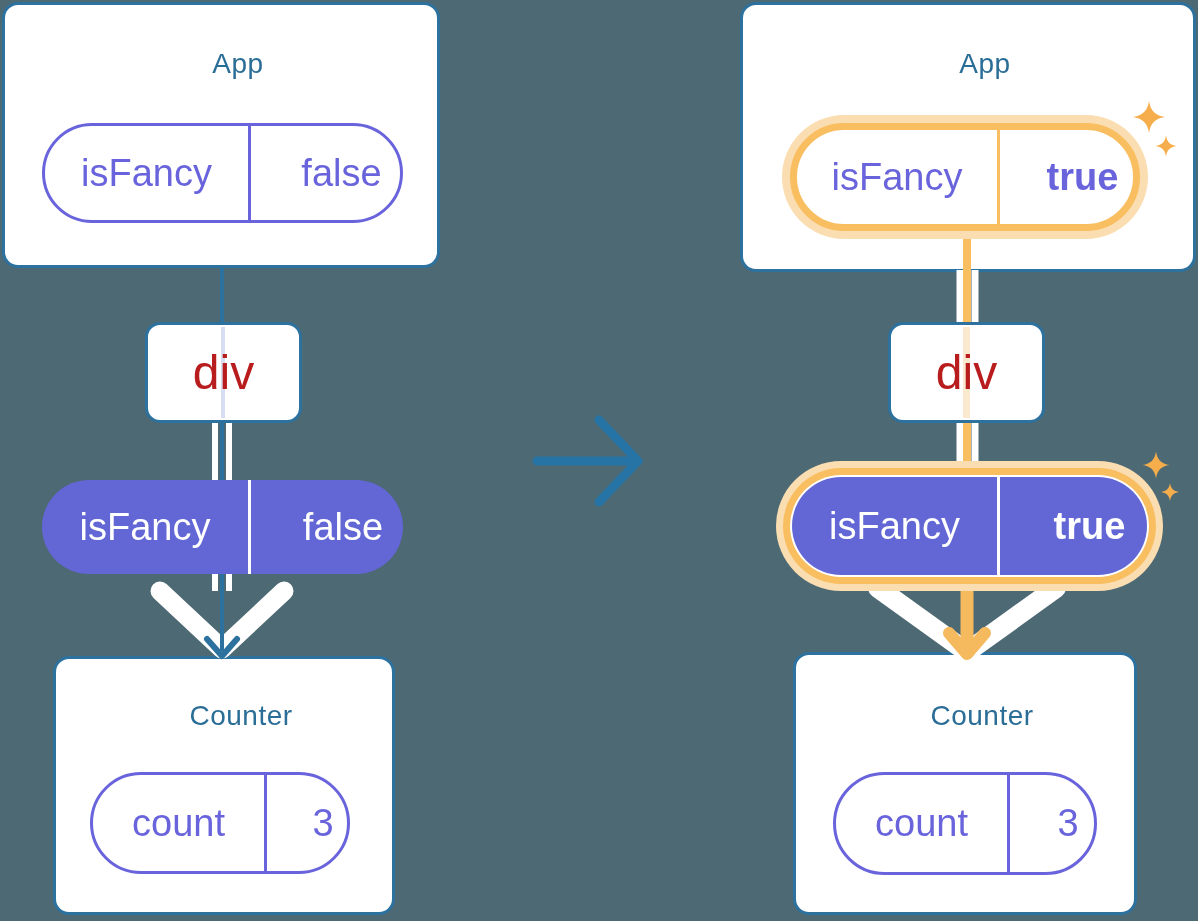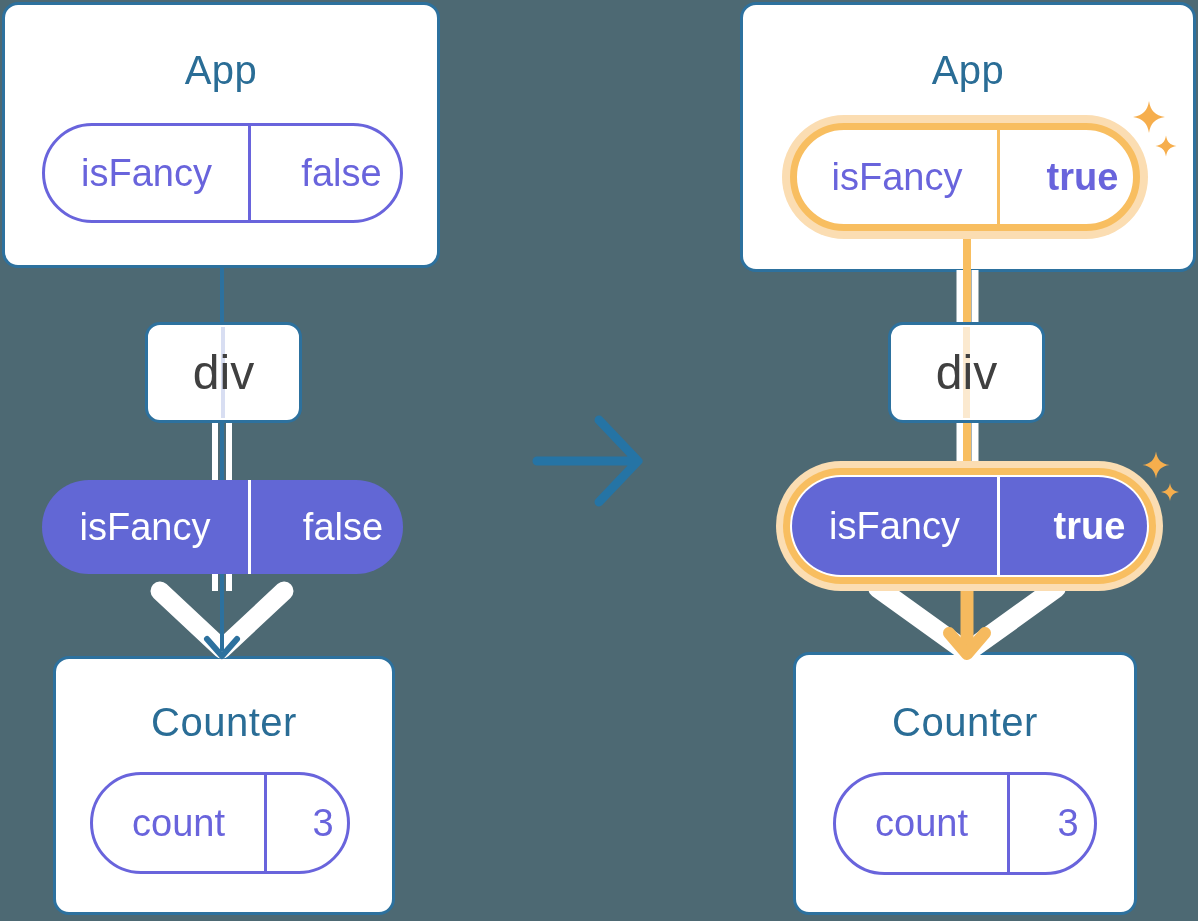--- a/index.html
+++ b/index.html
@@ -8,21 +8,21 @@
     background:#4D6973;
     font-family:"Liberation Sans", sans-serif;
   }
   .card{
     position:absolute;background:#fff;
     border:3px solid #2D719E;border-radius:16px;
     box-sizing:border-box;z-index:1;
   }
   .title{
     position:absolute;text-align:center;z-index:4;
-    color:#2A6D96;font-size:40px;font-weight:500;letter-spacing:0.5px;
+    color:#2A6D96;font-size:28px;font-weight:500;letter-spacing:0.5px;padding-left:17px;
   }
   .pill{
     position:absolute;display:flex;box-sizing:border-box;
     border-radius:60px;overflow:hidden;z-index:3;
   }
   .pill-outline{
     background:#fff;border:3px solid #6964DC;color:#6964DC;
   }
   .pill-solid{
     background:#6267D5;color:#ffffff;
@@ -36,21 +36,21 @@
   .vdiv.purple{background:#6964DC;}
   .vdiv.white{background:#ffffff;}
   .vdiv.orange{background:#F8BE60;}
   .bold{font-weight:700;}
   .divbox{
     position:absolute;background:#fff;border:3px solid #2D719E;
     border-radius:15px;box-sizing:border-box;z-index:3;
     display:flex;align-items:center;justify-content:center;
   }
   .divbox .label{
-    position:relative;z-index:2;color:#404040;font-size:48px;
+    position:relative;z-index:2;color:#b91c1c;font-size:48px;
   }
   .fadeline{
     position:absolute;top:2px;bottom:2px;z-index:1;
   }
   .fadeline.lav{width:4px;left:73px;background:#D8DEF2;}
   .fadeline.peach{width:7px;left:72px;background:#FBE9CF;}
   .hl-orange{ 
     border:7px solid #F8BE60;
     box-shadow:0 0 0 8px #FBDDB2;
     color:#6964DC;background:#fff;

